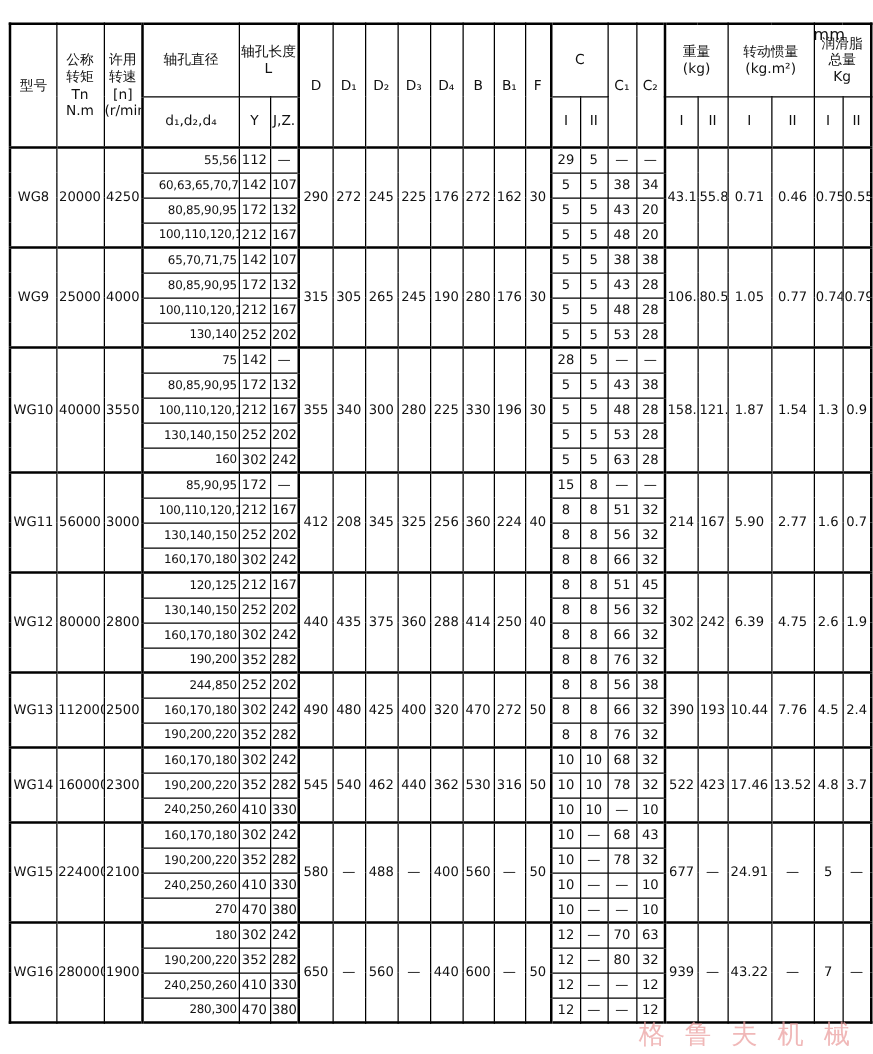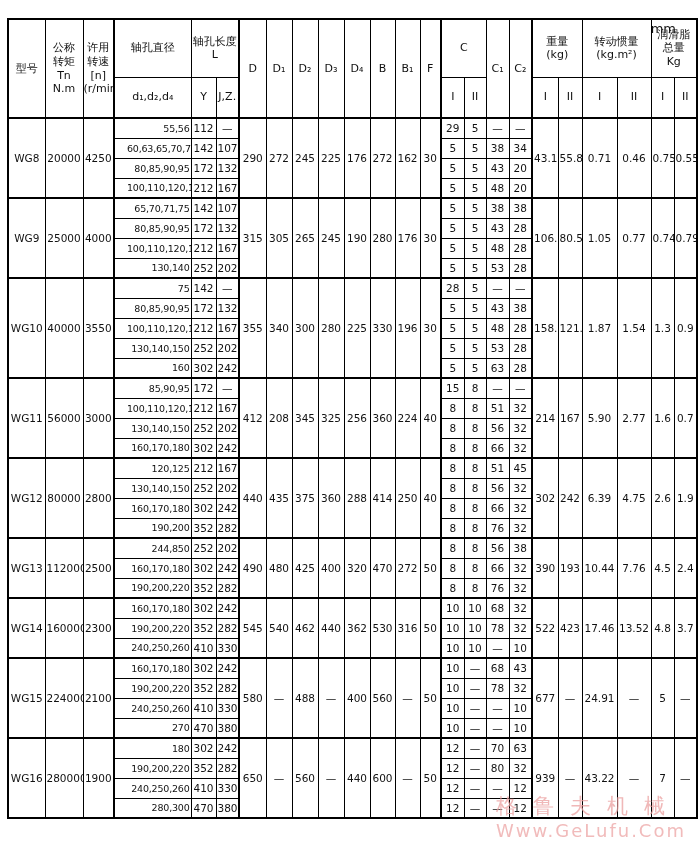--- a/index.html
+++ b/index.html
@@ -613,14 +613,13 @@
         <td class="bl">12</td>
         <td>—</td>
         <td>—</td>
         <td class="br">12</td>
       </tr>
     </tbody>
 </table>
 
 <div class="watermark">
   <div class="wm1">格鲁夫机械</div>
-  <div class="wm2">Www.GeLufu.Com</div>
 </div>
 
 </body></html>

